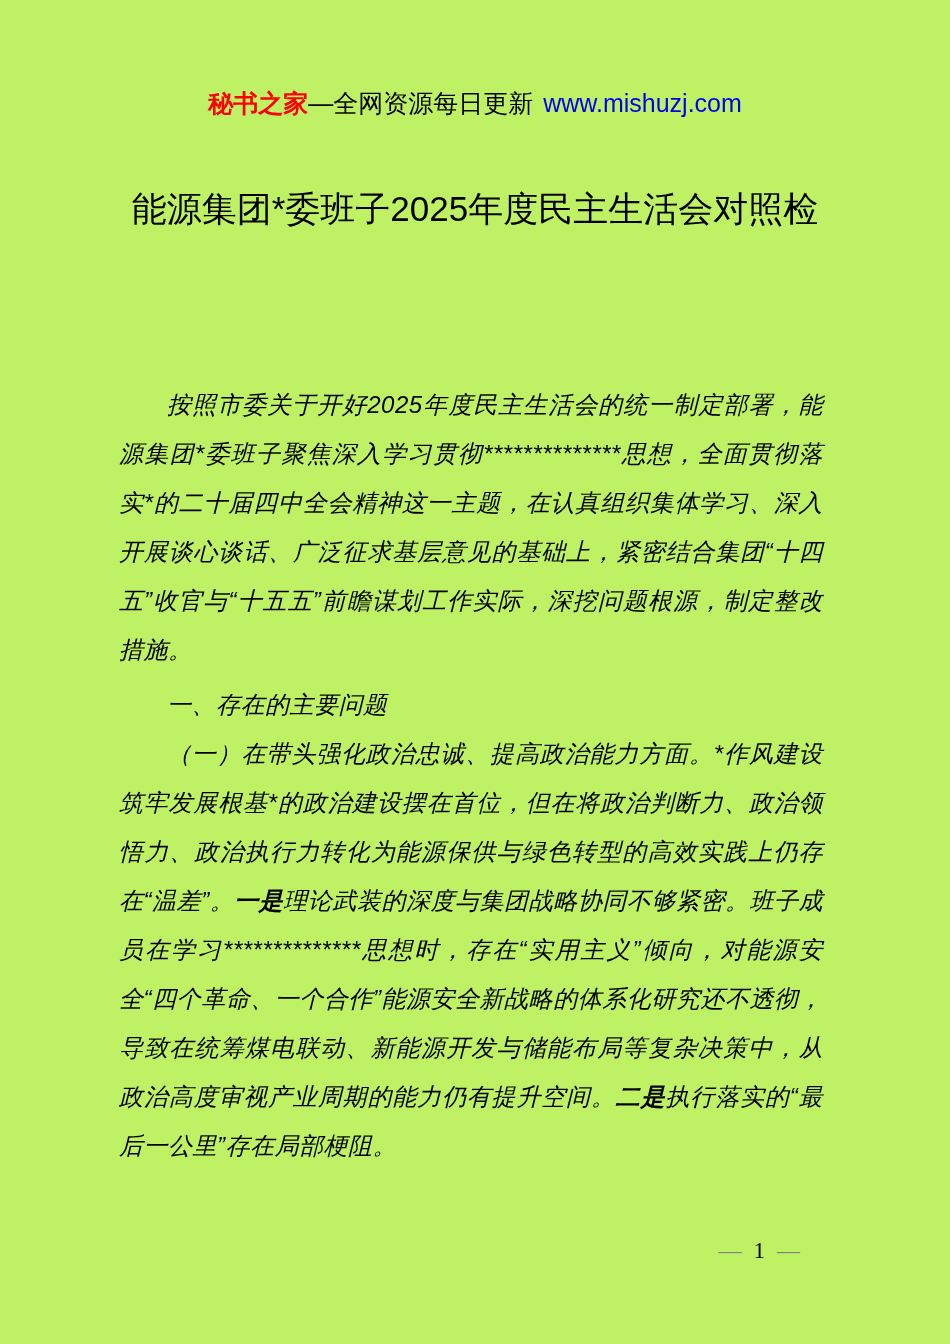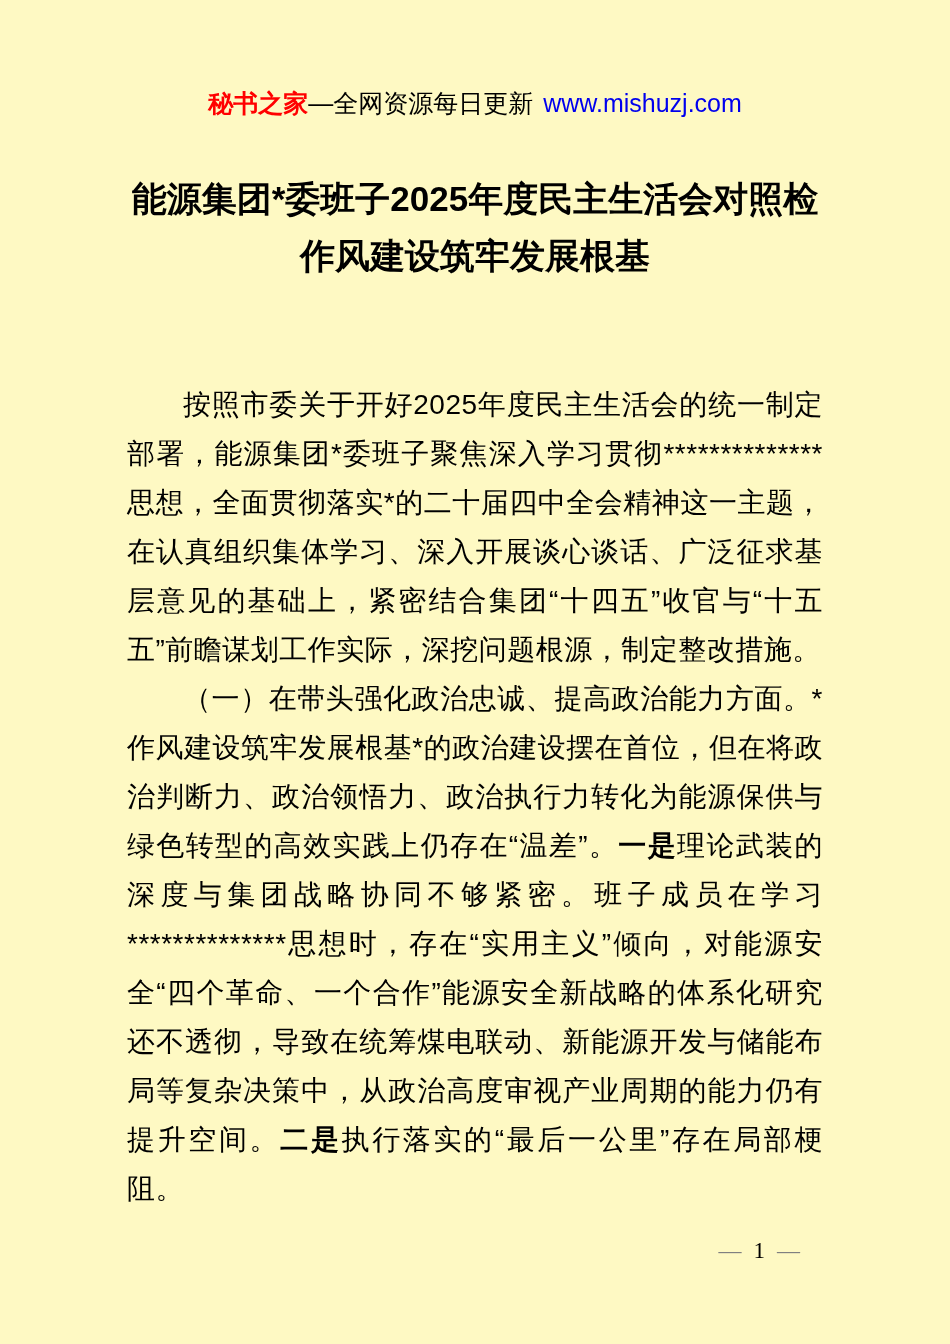--- a/index.html
+++ b/index.html
@@ -1,21 +1,21 @@
 <!DOCTYPE html>
 <html><head>
 <meta charset="utf-8">
 <style>
   html, body { margin: 0; padding: 0; background: #ffffff; }
 
   .page {
     position: relative;
     width: 950px;
     height: 1344px;
-    background: #fef9c3;
+    background: #bef264;
     color: #000000;
     font-family: "Liberation Sans", sans-serif;
     overflow: hidden;
   }
 
   
   .site-header {
     position: absolute;
     top: 88px;
     left: 0;
@@ -25,40 +25,41 @@
     line-height: 30px;
     white-space: nowrap;
   }
   .brand   { color: var(--brand-color, #ff0000); font-weight: bold; }
   .tagline { color: #000000; }
   .url     { color: var(--url-color, #0000ee); margin-left: 10px; }
 
   
   .doc-title {
     position: absolute;
-    top: 170px;
+    top: 180px;
     left: 127px;
     right: 127px;
     text-align: center;
-    font-weight: bold;
+    font-weight: normal;
     font-size: 35px;
     line-height: 57px;
   }
 
   
   .doc-body {
     position: absolute;
     top: 380px;
-    left: 127px;
+    left: 119px;
     right: 127px;
-    font-size: 28px;
+    font-size: 24px;
     line-height: 49px;
     text-align: justify;
     text-justify: inter-character;
     letter-spacing: 0.5px;
+    font-style: italic;
   }
   .doc-body p { margin: 0; text-indent: 2em; }
   .doc-body p.heading { margin-top: 6px; }
   .doc-body .bold { font-weight: bold; }
 
   
   .page-footer {
     position: absolute;
     top: 1237px;
     right: 150px;
@@ -74,25 +75,25 @@
 <body>
 
 <div class="page" style="--brand-color: #ff0000; --url-color: #0000ee; --dash-color: #808080;">
 
   <div class="site-header">
     <span class="brand">秘书之家</span><span class="tagline">—全网资源每日更新</span><span class="url">www.mishuzj.com</span>
   </div>
 
   <div class="doc-title">
       <div>能源集团*委班子2025年度民主生活会对照检</div>
-      <div>作风建设筑牢发展根基</div>
     </div>
 
   <div class="doc-body">
       <p class="body"><span>按照市委关于开好2025年度民主生活会的统一制定部署，能源集团*委班子聚焦深入学习贯彻**************思想，全面贯彻落实*的二十届四中全会精神这一主题，在认真组织集体学习、深入开展谈心谈话、广泛征求基层意见的基础上，紧密结合集团“十四五”收官与“十五五”前瞻谋划工作实际，深挖问题根源，制定整改措施。</span></p>
+      <p class="heading"><span>一、存在的主要问题</span></p>
       <p class="body"><span>（一）在带头强化政治忠诚、提高政治能力方面。*作风建设筑牢发展根基*的政治建设摆在首位，但在将政治判断力、政治领悟力、政治执行力转化为能源保供与绿色转型的高效实践上仍存在“温差”。</span><span class="bold">一是</span><span>理论武装的深度与集团战略协同不够紧密。班子成员在学习**************思想时，存在“实用主义”倾向，对能源安全“四个革命、一个合作”能源安全新战略的体系化研究还不透彻，导致在统筹煤电联动、新能源开发与储能布局等复杂决策中，从政治高度审视产业周期的能力仍有提升空间。</span><span class="bold">二是</span><span>执行落实的“最后一公里”存在局部梗阻。</span></p>
     </div>
 
   <div class="page-footer">
     <span class="dash">—</span><span class="num">1</span><span class="dash">—</span>
   </div>
 
 </div>
 
 </body></html>

